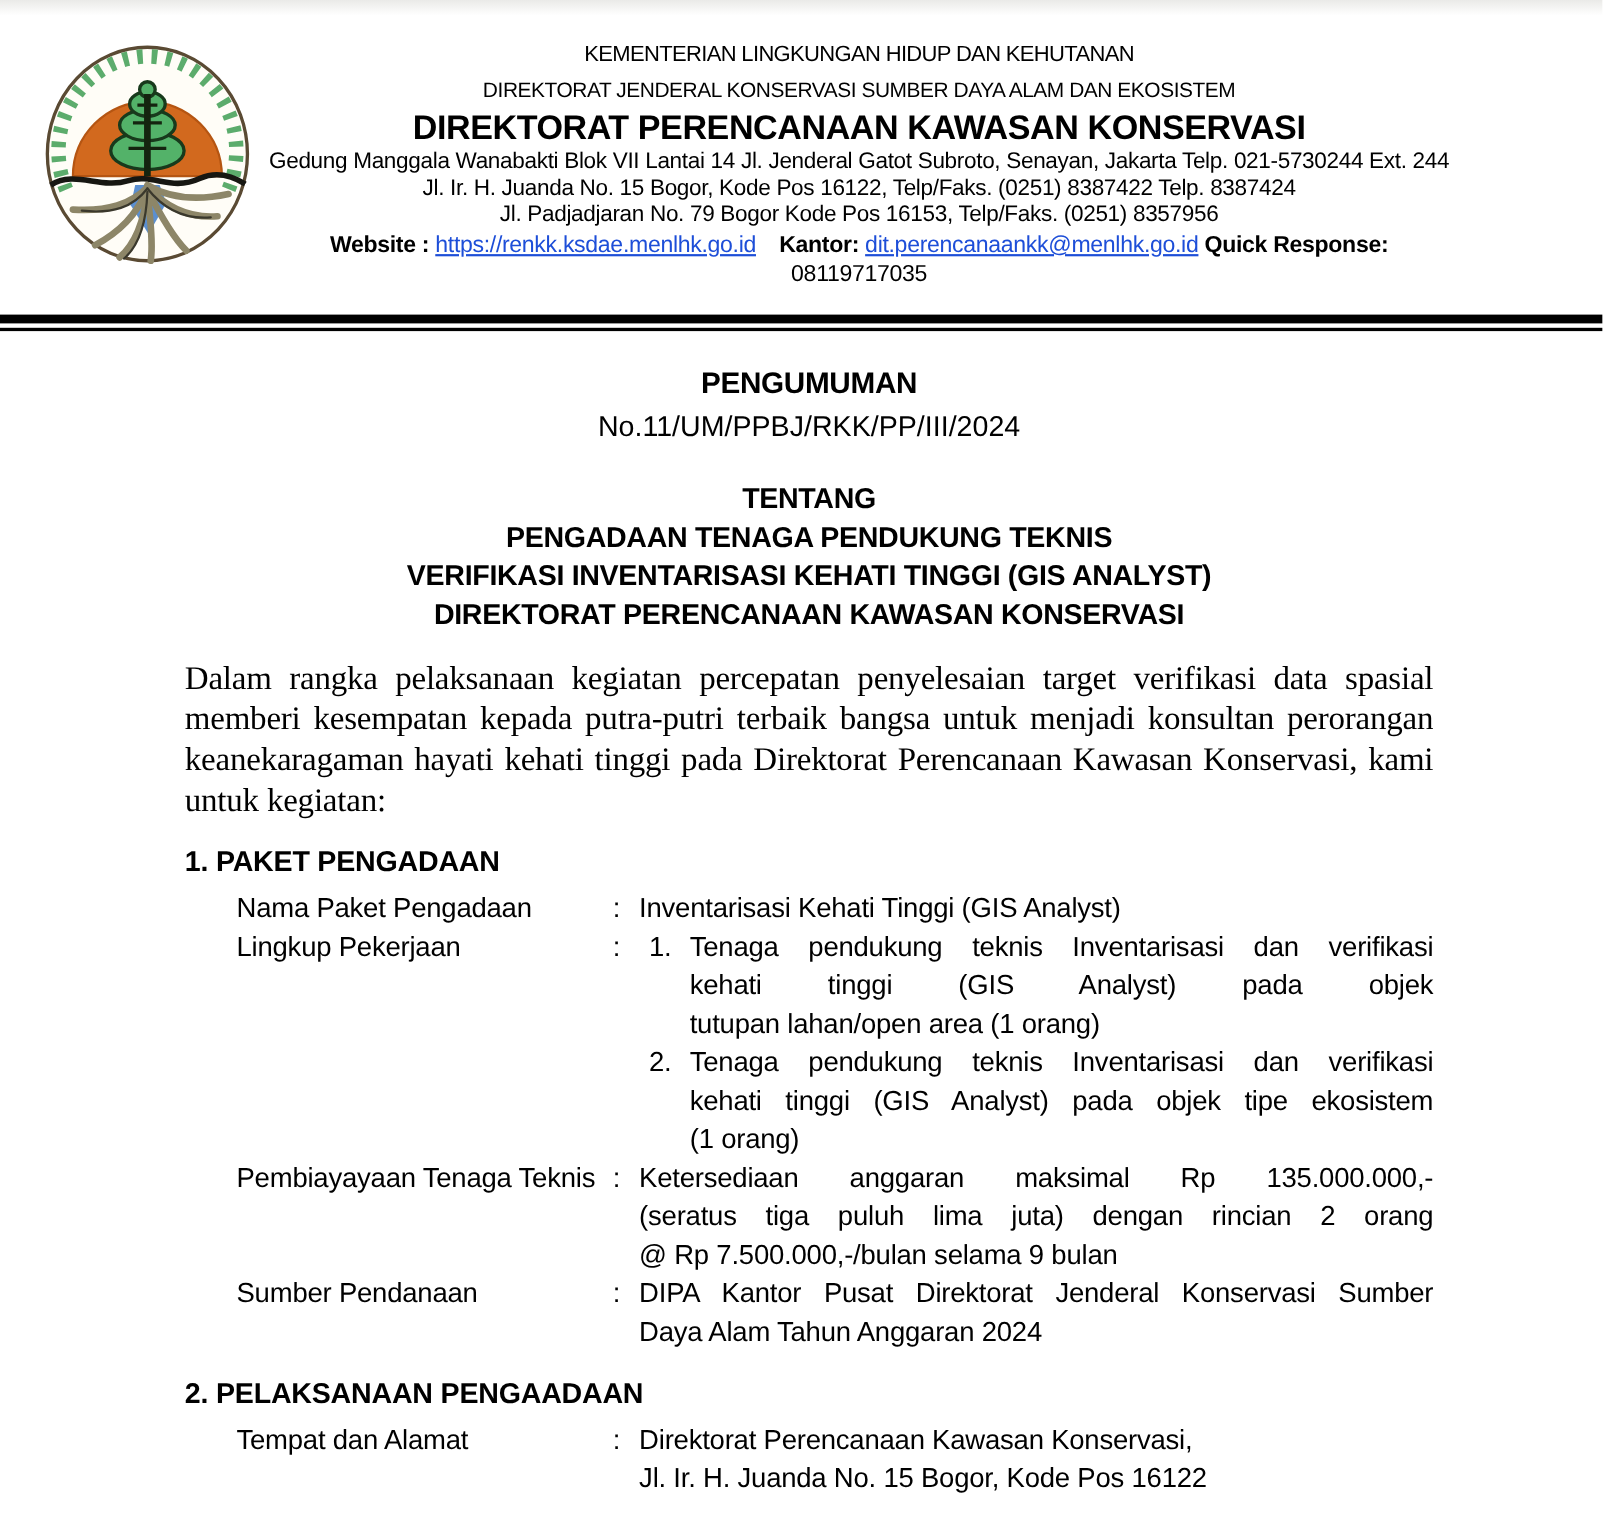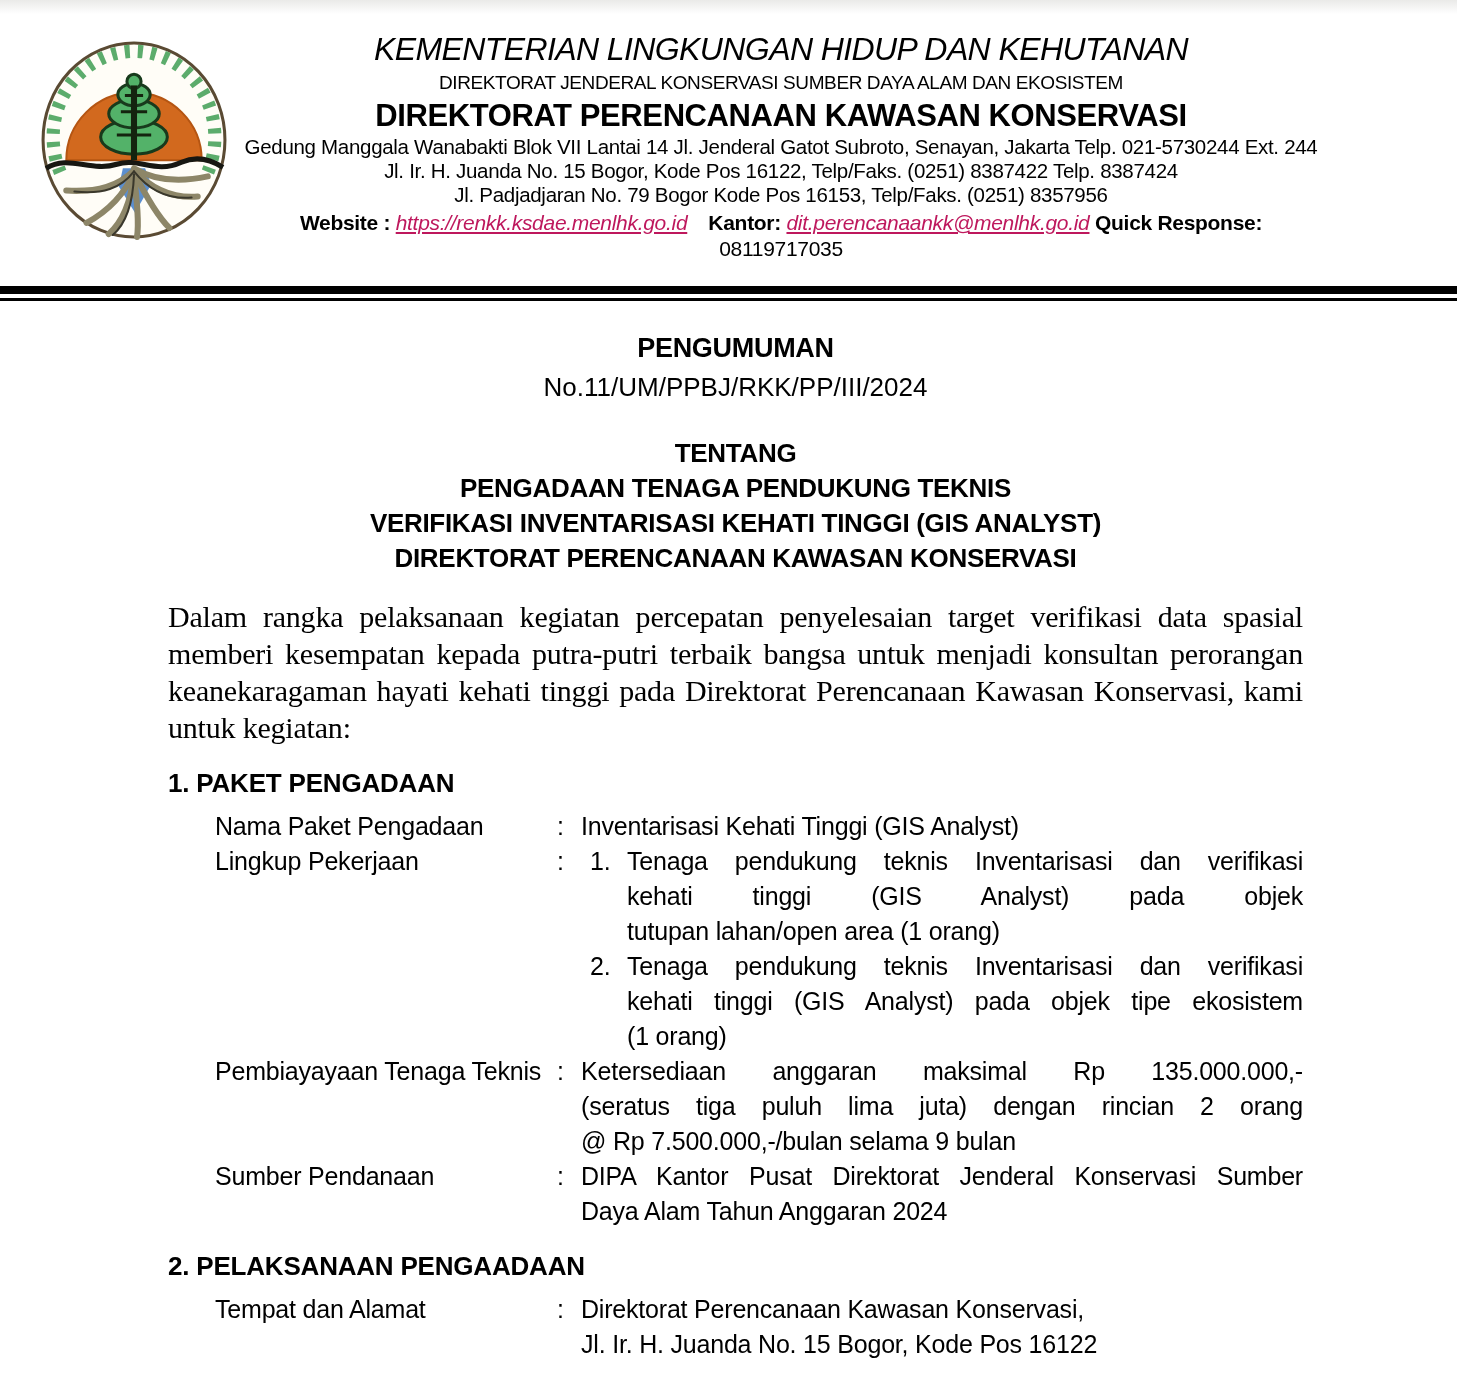--- a/index.html
+++ b/index.html
@@ -4,28 +4,28 @@
 <style>
   html,body{margin:0;padding:0;background:#fff;}
   .page{position:relative;width:1457px;height:1385px;background:#ffffff;overflow:hidden;
         font-family:"Liberation Sans",sans-serif;color:#000;}
   .top-shade{height:14px;background:linear-gradient(180deg,#eaeae8,#ffffff);}
   
   .letterhead{position:relative;margin-top:16px;}
   .logo{position:absolute;left:38px;top:8px;width:192px;height:204px;}
   .logo svg{width:100%;height:100%;}
   .lh-text{margin-left:242px;width:1078px;text-align:center;}
-  .lh1{font-size:32px;line-height:38px;letter-spacing:-0.6px;font-style:italic;}
+  .lh1{font-size:20px;line-height:38px;letter-spacing:-0.6px;}
   .lh2{font-size:19px;line-height:29px;letter-spacing:-0.4px;text-align:center;}
   .lh3{font-size:31px;line-height:38px;font-weight:bold;letter-spacing:-0.4px;}
   .addr{font-size:20.5px;line-height:24px;letter-spacing:-0.3px;}
   .webline{font-size:21px;line-height:26px;margin-top:3px;letter-spacing:-0.3px;}
   .b{font-weight:bold;}
   .gap{display:inline-block;width:10px;}
-  a.link{color:#be185d;text-decoration:underline;cursor:pointer;font-style:italic;}
+  a.link{color:#1d4ed8;text-decoration:underline;cursor:pointer;}
   
   .rule{margin-top:24px;height:4px;border-top:8px solid #000;border-bottom:3px solid #000;}
   
   .main{padding:0 154px 0 168px;}
   .center{text-align:center;}
   .title{margin-top:30px;}
   .t1{font-weight:bold;font-size:27px;line-height:34px;letter-spacing:-0.3px;}
   .t2{font-size:26px;line-height:34px;margin-top:5px;}
   .about{margin-top:32px;font-weight:bold;font-size:26px;line-height:35px;letter-spacing:-0.3px;}
   .intro{margin-top:22px;font-size:30px;line-height:37px;letter-spacing:-0.2px;font-family:Liberation Serif, serif;}

